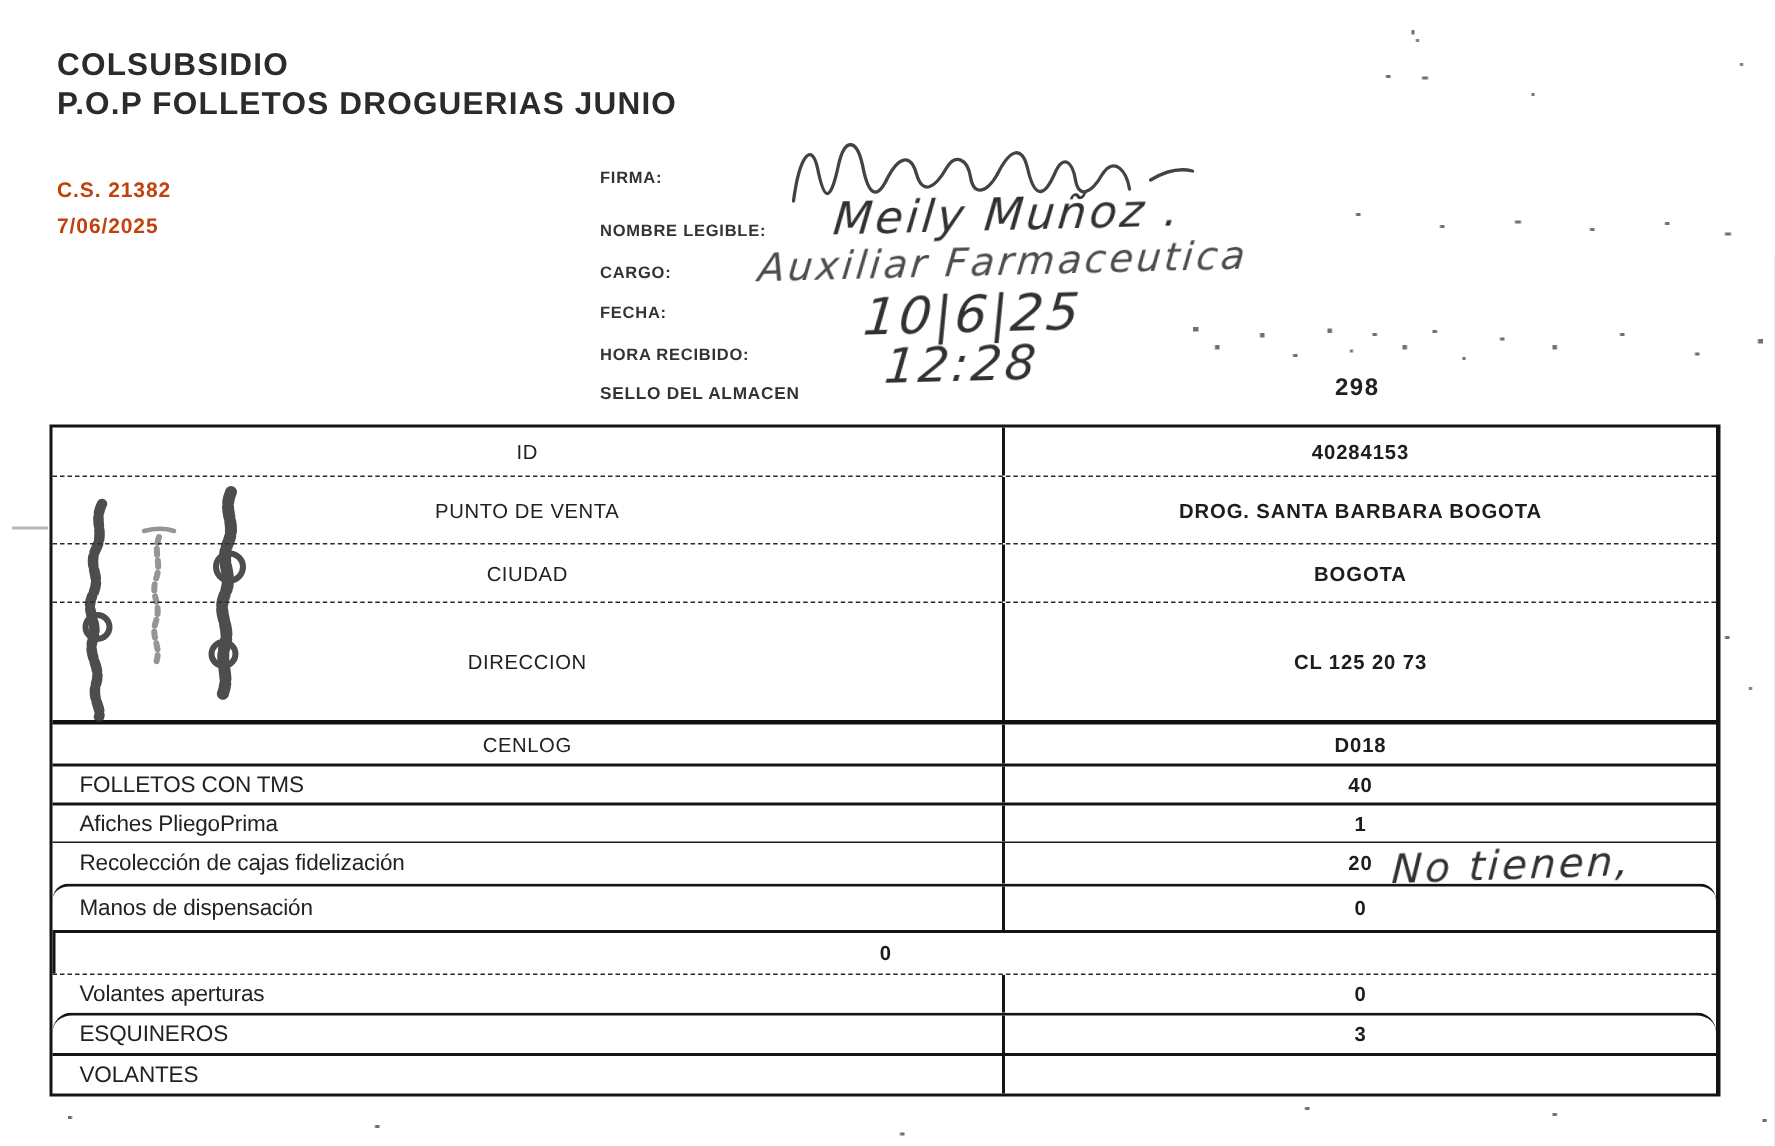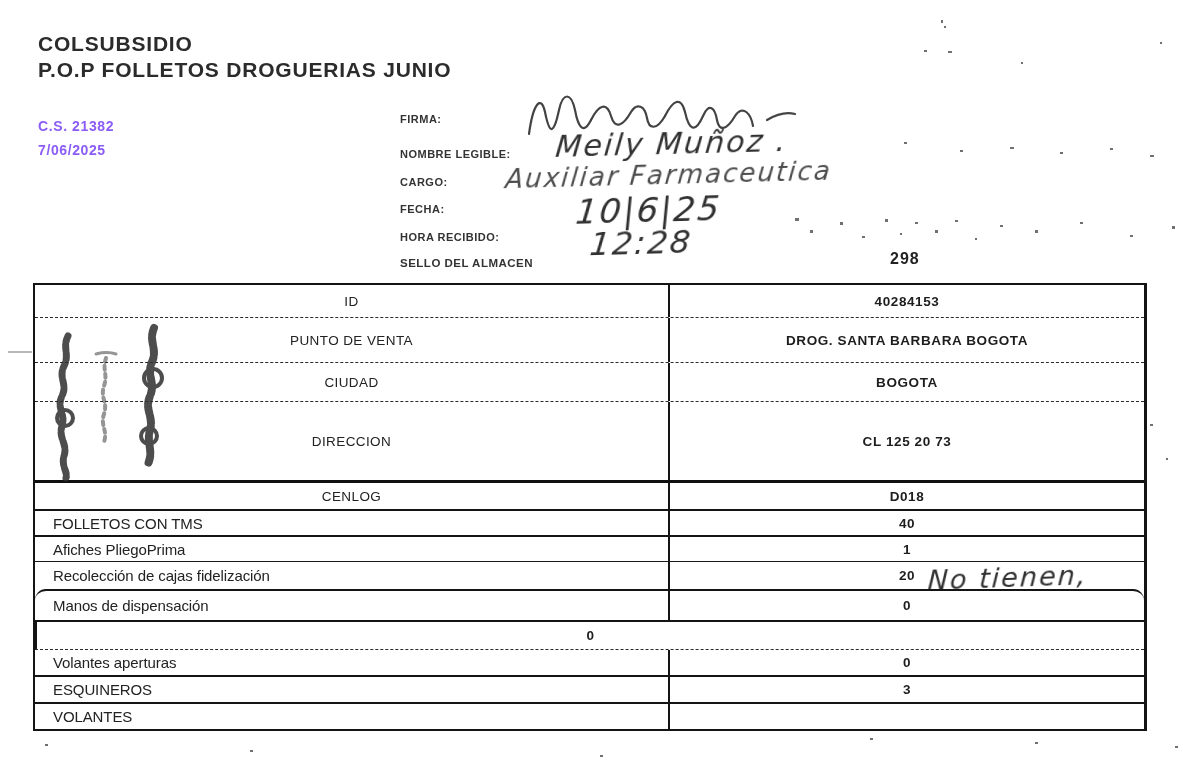--- a/index.html
+++ b/index.html
@@ -6,21 +6,21 @@
   .page{
     position:relative;
     width:1183px;height:764px;
     background:#ffffff;
     overflow:hidden;
     font-family:"Liberation Sans", sans-serif;
     color:#1a1a1a;
   }
   .abs{position:absolute;}
   .brand-line{font-size:21px;font-weight:700;letter-spacing:.8px;color:#2b2b2b;filter:blur(.45px);}
-  .code-line{font-size:14px;font-weight:700;letter-spacing:.6px;color:#8b5cf6;filter:blur(.4px);}
+  .code-line{font-size:14px;font-weight:700;letter-spacing:.6px;color:#c2410c;filter:blur(.4px);}
   .cert{font-size:10.5px;line-height:13.5px;letter-spacing:.4px;font-weight:700;color:#333;filter:blur(.35px);}
   .lbl{font-size:11px;font-weight:700;letter-spacing:.5px;color:#333;filter:blur(.35px);white-space:nowrap;}
   .seq{font-size:16px;font-weight:700;letter-spacing:1px;color:#222;filter:blur(.3px);}
   
   .hw{
     position:absolute;
     font-family:"DejaVu Sans", sans-serif;
     font-style:italic;
     color:#1b1b1b;
     letter-spacing:2px;
@@ -165,21 +165,21 @@
         </div>
     </div>
     <div class="trow items bt-d1" style="height:26px;">
       <div class="tl">
           <span class="cell-label">Volantes aperturas</span>
         </div>
       <div class="tr">
           <span class="cell-value">0</span>
         </div>
     </div>
-    <div class="trow items bt-s2" style="height:27px;">
+    <div class="trow items bt-s2" style="height:27px;border-radius:13px;">
       <div class="tl">
           <span class="cell-label">ESQUINEROS</span>
         </div>
       <div class="tr">
           <span class="cell-value">3</span>
         </div>
     </div>
     <div class="trow items bt-s2" style="height:27px;">
       <div class="tl">
           <span class="cell-label">VOLANTES</span>

